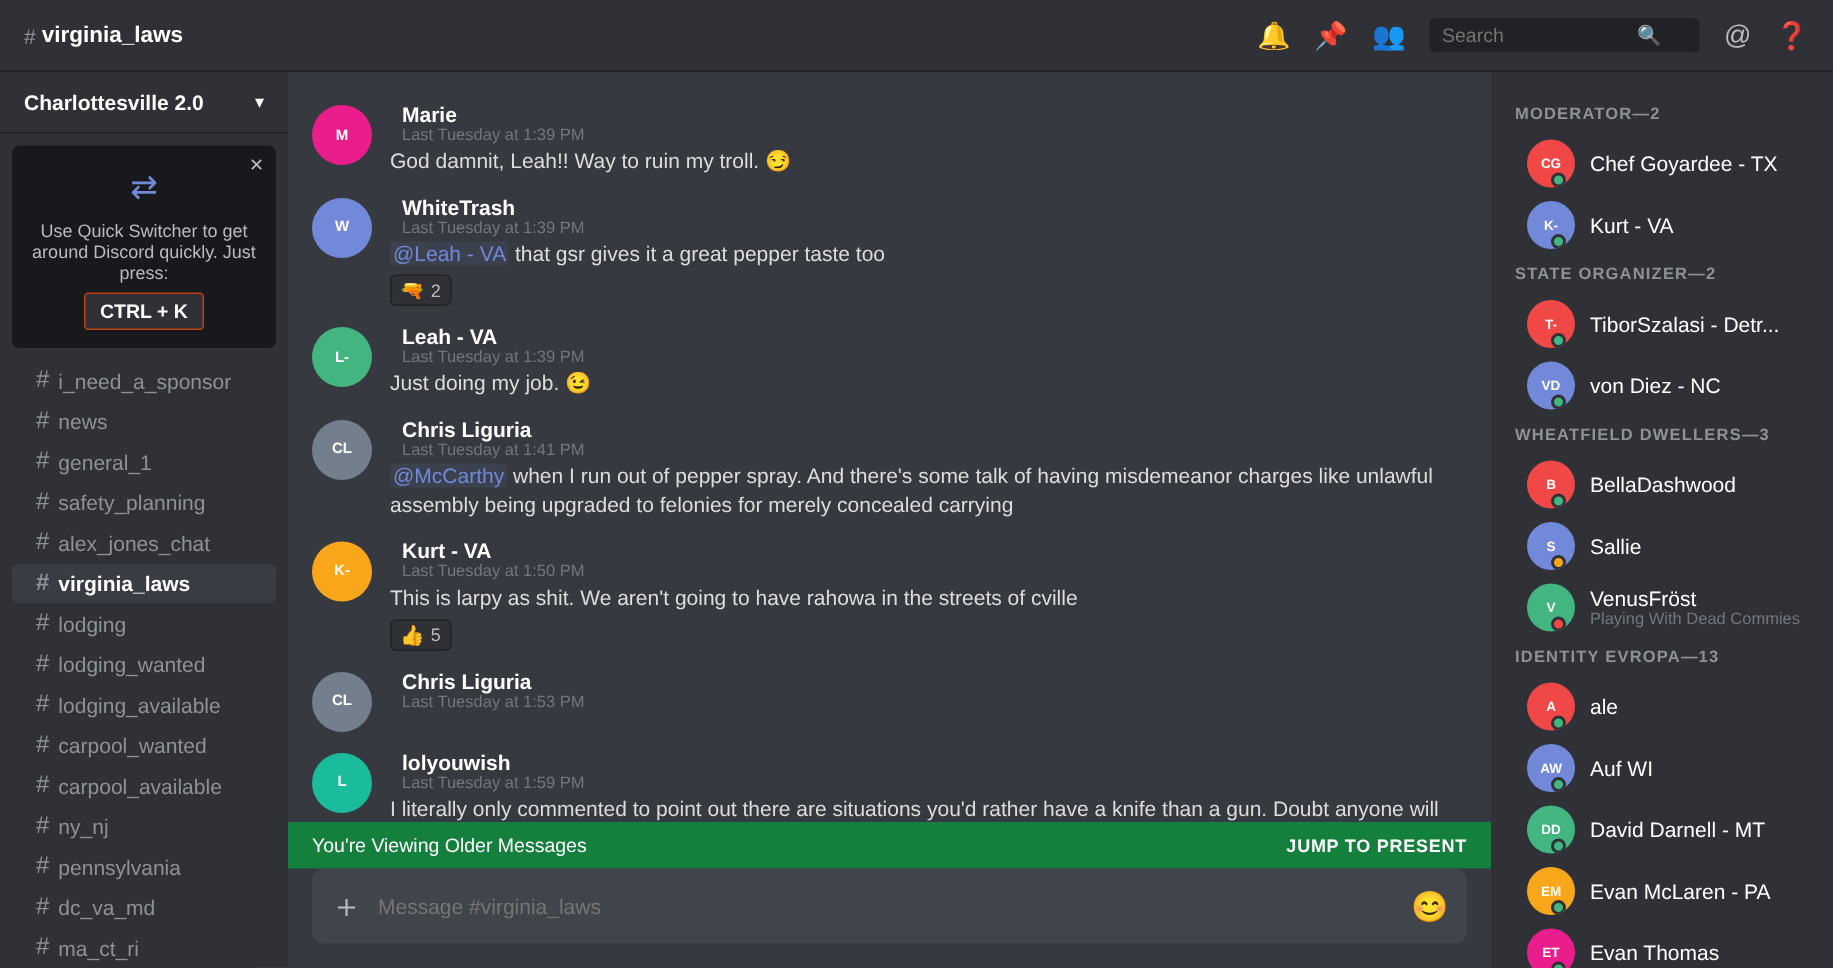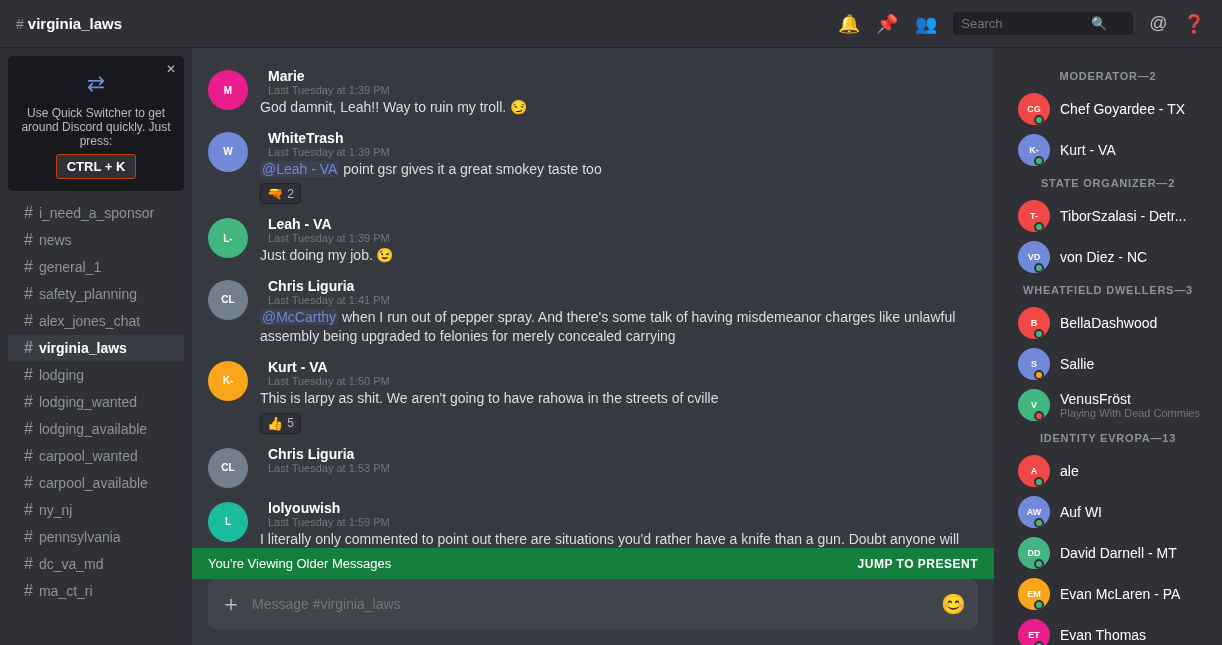--- a/index.html
+++ b/index.html
@@ -55,21 +55,21 @@
 
     
     .msg-input-area { padding: 0 16px 16px 16px; flex-shrink: 0; }
     .msg-input-box { background: #40444b; border-radius: 8px; display: flex; align-items: center; padding: 10px 12px; }
     .msg-input-box input { flex: 1; background: none; border: none; outline: none; color: #dcddde; font-size: 14px; }
     .msg-input-plus { color: #b9bbbe; font-size: 22px; margin-right: 10px; cursor: pointer; }
     .msg-input-emoji { color: #b9bbbe; font-size: 20px; cursor: pointer; }
 
     
     .right-sidebar { background: #2f3136; width: 228px; flex-shrink: 0; overflow-y: auto; padding: 16px 0; }
-    .member-section-header { padding: 6px 16px; font-size: 11px; font-weight: 700; color: #8e9297; text-transform: uppercase; letter-spacing: 0.8px; text-align: center; }
+    .member-section-header { padding: 6px 16px; font-size: 11px; font-weight: 700; color: #8e9297; text-transform: uppercase; letter-spacing: 0.8px; }
     .member-item { display: flex; align-items: center; padding: 4px 8px 4px 16px; border-radius: 4px; margin: 1px 8px; cursor: pointer; }
     .member-avatar { width: 32px; height: 32px; border-radius: 50%; flex-shrink: 0; margin-right: 10px; display: flex; align-items: center; justify-content: center; font-size: 9px; overflow: hidden; }
     .member-name { font-size: 14px; color: #b9bbbe; flex: 1; }
     .member-name.active { color: #fff; }
     .member-status-dot { width: 10px; height: 10px; border-radius: 50%; margin-right: 6px; flex-shrink: 0; }
     .member-sub { font-size: 11px; color: #72767d; }
     .member-name-wrap { display: flex; flex-direction: column; }
     .av-blue { background: #7289da; }
     .av-green { background: #43b581; }
     .av-yellow { background: #faa61a; }
@@ -91,20 +91,24 @@
     <input type="text" placeholder="Search" style="">
     <span>🔍</span>
   </div>
   <span class="topbar-icon">@</span>
   <span class="topbar-icon">❓</span>
 </div>
 
 <div class="main">
 
   <div class="sidebar">
+    <div class="server-header">
+      <span class="server-name">Charlottesville 2.0</span>
+      <span class="server-chevron">▾</span>
+    </div>
 
     <div class="switcher-tooltip">
       <span class="close-x">✕</span>
       <div class="switcher-icon">
         <span class="switcher-arrows">⇄</span>
       </div>
       <span>Use Quick Switcher to get around Discord quickly. Just press:</span>
       <span class="kbd">CTRL + K</span>
     </div>
 
@@ -189,21 +193,21 @@
   </div>
         <div class="msg-group">
     <div class="avatar av-blue" style="background:#7289da;">
       <span style="color:#fff;font-weight:700;">W</span>
     </div>
     <div class="msg-content">
       <div class="msg-header">
         <span class="msg-author">WhiteTrash</span>
         <span class="msg-timestamp">Last Tuesday at 1:39 PM</span>
       </div>
-      <div class="msg-text"><span class="mention">@Leah - VA</span><span> point gsr gives it a great smokey taste too</span></div>
+      <div class="msg-text"><span class="mention">@Leah - VA</span><span> that gsr gives it a great pepper taste too</span></div>
       <div class="reaction">
       <span>🔫</span>
       <span class="count">2</span>
     </div>
     </div>
   </div>
         <div class="msg-group">
     <div class="avatar av-green" style="background:#43b581;">
       <span style="color:#fff;font-weight:700;">L-</span>
     </div>

